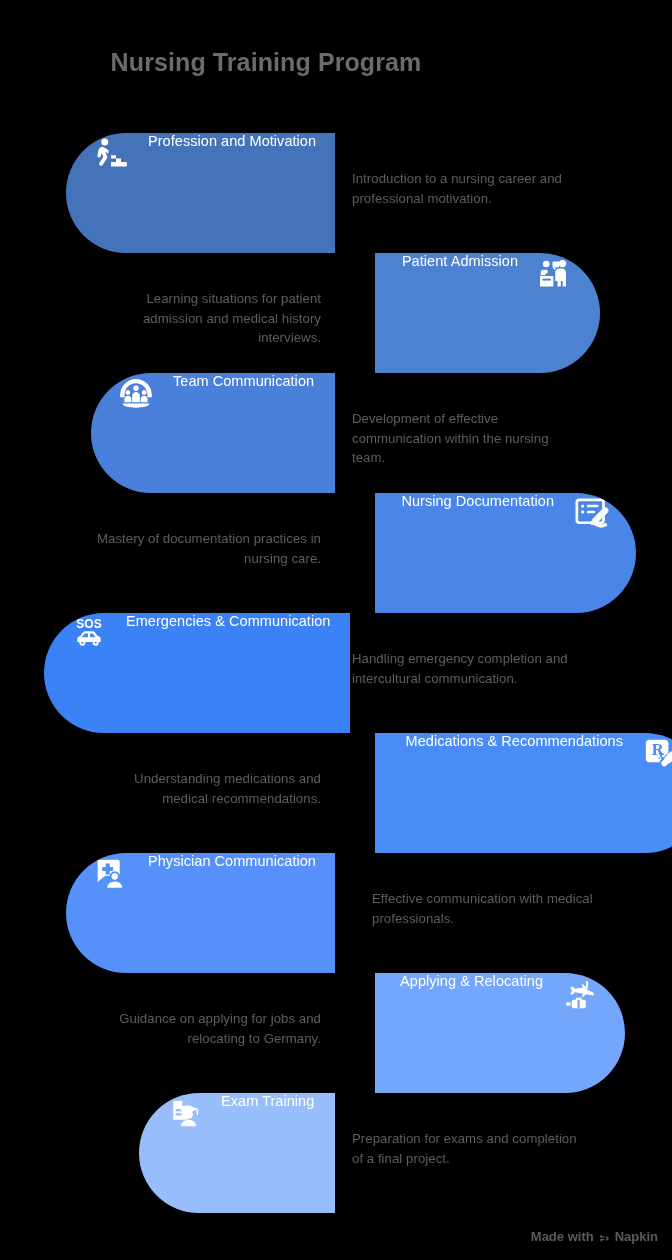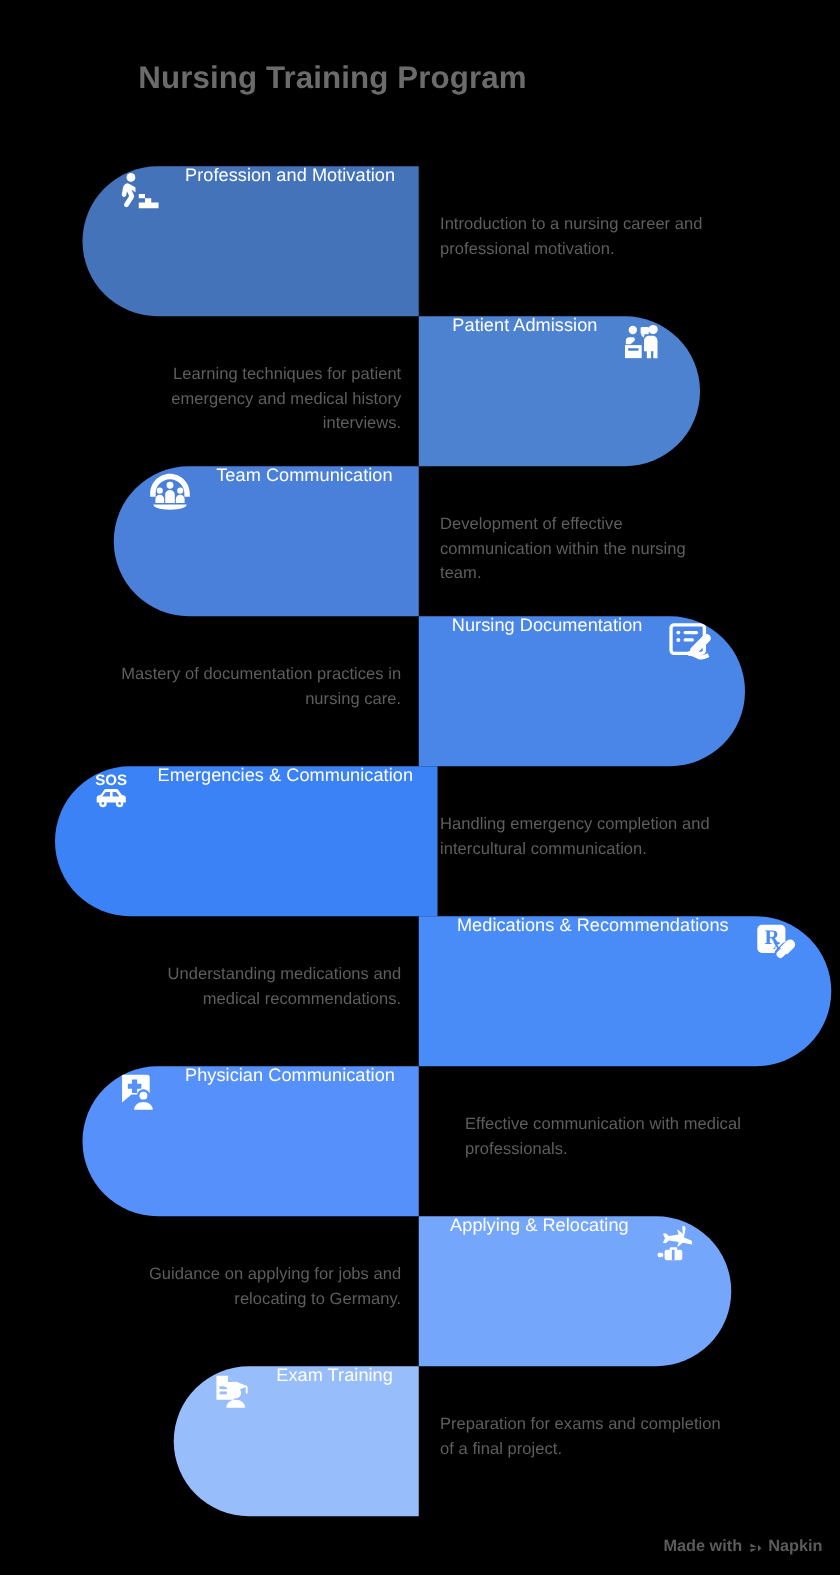--- a/index.html
+++ b/index.html
@@ -47,20 +47,21 @@
     justify-content: flex-start;
     padding-left: 24px;
     padding-right: 8px;
   }
   .pill.right {
     border-top-right-radius: 60px;
     border-bottom-right-radius: 60px;
     justify-content: flex-end;
     padding-right: 24px;
     padding-left: 8px;
+    margin-left: 40px;
   }
   .pill-label {
     color: #ffffff;
     font-size: 14.5px;
     font-weight: 400;
     white-space: nowrap;
     letter-spacing: 0.05px;
   }
   .pill.left .pill-label { margin-left: 16px; }
   .pill.right .pill-label { margin-right: 16px; }
@@ -125,21 +126,21 @@
       <circle cx="33" cy="11.5" r="4.4" fill="#fff"></circle>
       <rect x="21" y="9" width="8" height="7" rx="1.3" fill="#fff"></rect>
       <path d="M21 16h4l-1.2 3.4z" fill="#fff"></path>
       <path d="M10 19c-1.8 0-3.2 1.4-3.2 3.2v3.4h4.6l3.4-3.1c.7-.6.9-1.6.5-2.4-.4-.7-1.1-1.1-1.9-1.1z" fill="#fff"></path>
       <rect x="6" y="26.5" width="16" height="12.5" fill="#fff"></rect>
       <rect x="9" y="29.5" width="10" height="2.4" fill="#4d82d1"></rect>
       <path d="M29 17.5c-2.6 0-4.7 2.1-4.7 4.7v10.3h2.7V39h4v-6.5h2.2V39h4V22.2c0-2.6-2.1-4.7-4.7-4.7z" fill="#fff"></path>
     </svg>
           </span>
         </div>
-        <div class="desc l-side" style="top: 36px;">Learning techniques for patient emergency and medical history interviews.</div>
+        <div class="desc l-side" style="top: 36px;">Learning situations for patient admission and medical history interviews.</div>
       </div>
       <div class="row" style="top: 373px;">
         <div class="pill left" style="left: 91px; width: 244px; background: rgb(74, 128, 218);">
           <span class="icon">
     <svg viewBox="0 0 48 48" aria-hidden="true">
       <path d="M24 6C13.5 6 5 14.5 5 25v3h5.2v-3c0-7.6 6.2-13.8 13.8-13.8S37.8 17.4 37.8 25v3H43v-3C43 14.5 34.5 6 24 6z" fill="#fff"></path>
       <circle cx="24" cy="17" r="3.3" fill="#fff"></circle>
       <path d="M24 21.5c-2.6 0-4.6 2.1-4.6 4.6V34h9.2v-7.9c0-2.5-2-4.6-4.6-4.6z" fill="#fff"></path>
       <circle cx="14.2" cy="22.2" r="2.9" fill="#fff"></circle>
       <path d="M14.2 26.2c-2.4 0-4.2 1.9-4.2 4.2V34h8.4v-3.6c0-2.3-1.8-4.2-4.2-4.2z" fill="#fff"></path>

